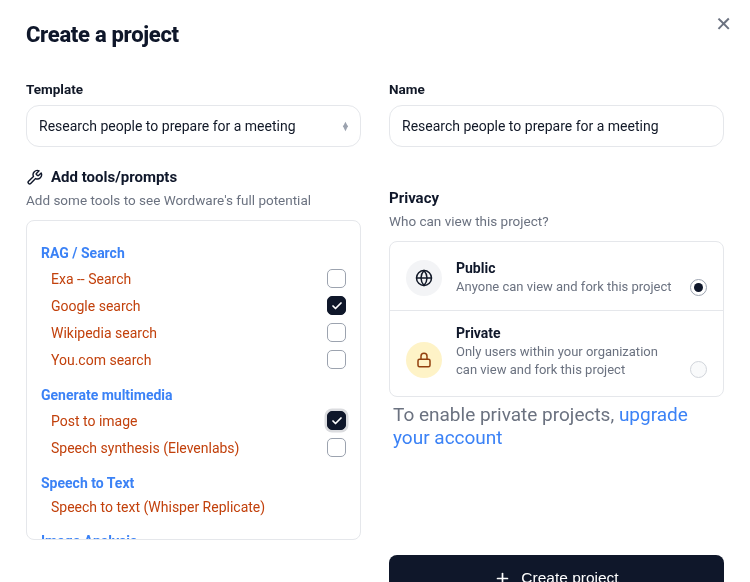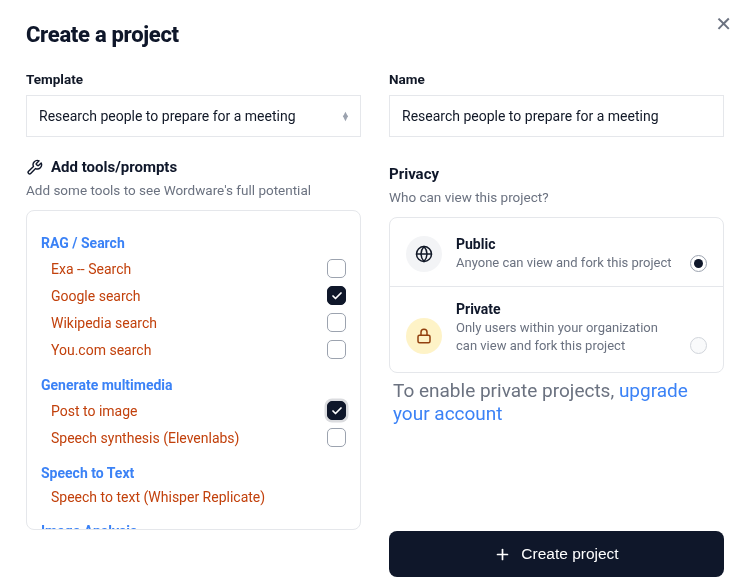--- a/index.html
+++ b/index.html
@@ -20,42 +20,42 @@
       border: none;
       font-size: 20px;
       color: #6b7280;
       cursor: pointer;
       line-height: 1;
     }
     .title {
       font-size: 22px;
       font-weight: 800;
       letter-spacing: -0.3px;
-      margin-bottom: 24px;
+      margin-bottom: 34px;
       color: #0f172a;
     }
     .row {
       display: flex;
       gap: 28px;
     }
     .col {
       flex: 1;
       min-width: 0;
     }
     .field-label {
       font-size: 13.5px;
       font-weight: 700;
       margin-bottom: 8px;
       color: #111827;
     }
     .select-box, .input-box {
       width: 100%;
       height: 42px;
       border: 1px solid #e5e7eb;
-      border-radius: 0;
+      border-radius: 13px;
       padding: 0 12px;
       font-size: 14px;
       color: #111827;
       background: #fff;
       display: flex;
       align-items: center;
       position: relative;
     }
     .select-box .chevrons {
       position: absolute;
@@ -293,21 +293,21 @@
         </div>
         <div class="group-title">Speech to Text</div>
         <div class="tool-item">
           <span>Speech to text (Whisper Replicate)</span>
         </div>
         <div class="group-title">Image Analysis</div>
       </div>
   </div>
 
   <div class="col">
-    <div class="section-header" style="margin-top:28px;">
+    <div class="section-header" style="margin-top:42px;">
       <span>Privacy</span>
     </div>
     <div class="helper-text">Who can view this project?</div>
 
     <div class="right-stack">
       <div class="privacy-panel">
         <div class="privacy-option">
           <div class="privacy-icon public">
             <svg width="18" height="18" viewBox="0 0 24 24" fill="none" stroke="currentColor" stroke-width="2">
                 <circle cx="12" cy="12" r="10"></circle>

